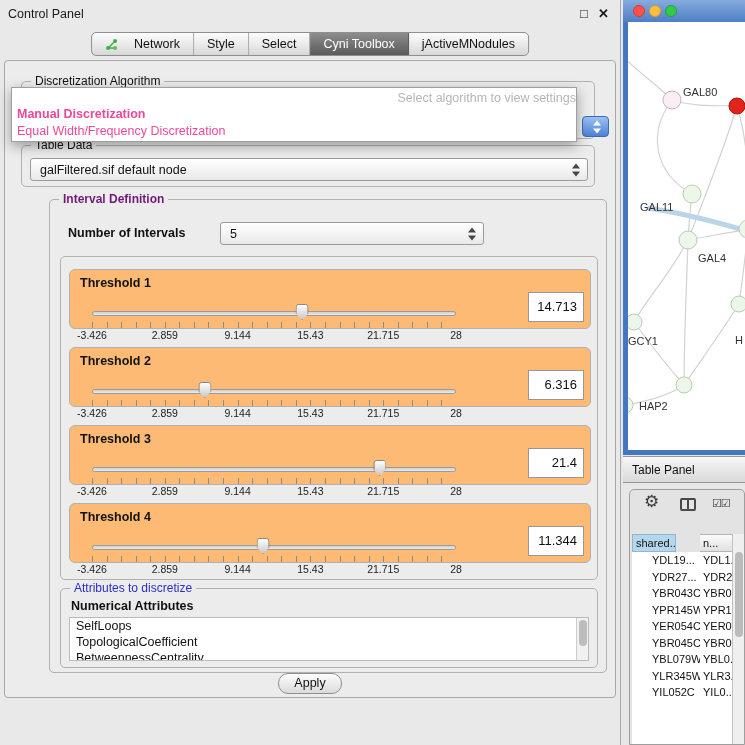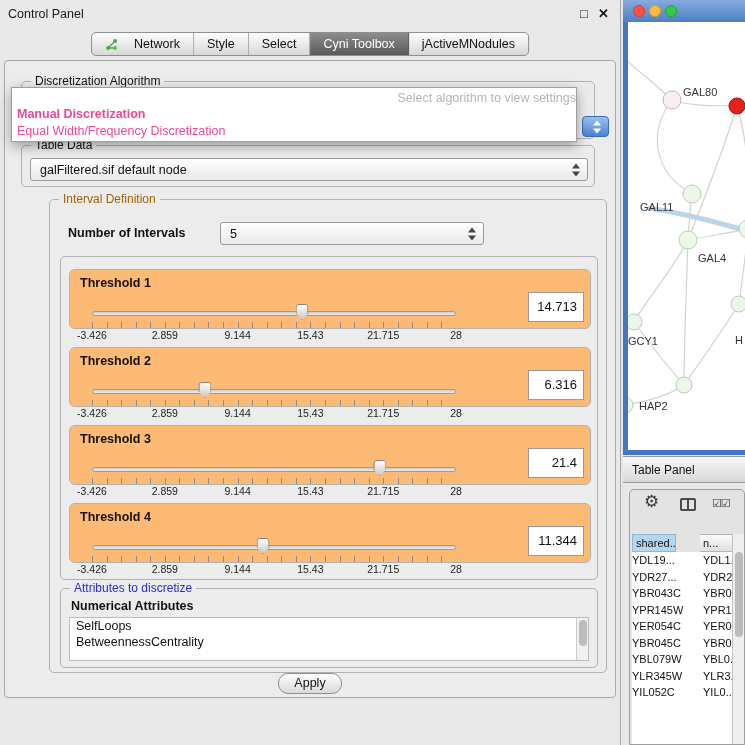--- a/index.html
+++ b/index.html
@@ -19,21 +19,21 @@
   .seg .sg:last-child{border-right:none;}
   .seg .sg.sel{background:linear-gradient(#8d8d8d,#5a5a5a);color:#fff;border-right-color:#555;}
   .topseg{top:32px;left:310px;transform:translateX(-50%);}
   .botseg{top:705px;left:310px;transform:translateX(-50%);}
 
   
   .main-panel{position:absolute;left:4px;top:60px;width:612px;height:638px;border:1px solid #a8a8a8;border-radius:4px;background:#ececec;}
 
   .group{position:absolute;border:1px solid #b1b1b1;border-radius:5px;}
   .gtitle{position:absolute;top:-8px;left:9px;background:#ececec;padding:0 4px;font-size:12px;color:#111;white-space:nowrap;}
-  .gtitle.green{color:#a16207;}
+  .gtitle.green{color:#701a75;font-weight:bold;}
   .gtitle.blue{color:#2b2bcf;}
 
   .alg-group{left:16px;top:20px;width:574px;height:58px;}
   .bluecap{position:absolute;left:560px;top:34px;width:27px;height:21px;border-radius:4px;background:linear-gradient(#9cc1f0,#4c83d6);border:1px solid #3a6cb4;z-index:40;}
   .bluecap .spin:before{border-bottom-color:#fff;}
   .bluecap .spin:after{border-top-color:#fff;}
 
   .popup{position:absolute;left:6px;top:26px;width:566px;height:55px;background:#fff;border:1px solid #9f9f9f;box-shadow:0 4px 12px rgba(0,0,0,.35);z-index:50;}
   .popup .ph{position:absolute;top:3px;left:0;right:0;text-align:right;color:#b5b5b5;font-size:12.5px;}
   .popup .opt{position:absolute;left:5px;font-size:12.5px;color:#ec4899;}
@@ -94,21 +94,21 @@
   .tw-gear{position:absolute;left:14px;top:1px;font-size:17px;color:#3a3a3a;cursor:default;}
   .col-icon{position:absolute;left:50px;top:8px;width:16px;height:13px;border:2px solid #4a4a4a;border-radius:2px;}
   .col-icon:after{content:"";position:absolute;left:5px;top:0;bottom:0;width:2px;background:#4a4a4a;}
   .tw-checks{position:absolute;left:82px;top:7px;font-size:11px;color:#333;letter-spacing:-1px;cursor:default;}
   .tw-header{position:absolute;left:2px;top:44px;height:18px;right:12px;}
   .th0{position:absolute;left:0;width:44px;height:18px;background:#b5d7ee;border:1px solid #93b6cf;font-size:11px;line-height:16px;padding-left:3px;color:#111;overflow:hidden;}
   .th1{position:absolute;left:68px;width:34px;height:18px;background:linear-gradient(#fbfbfb,#e0e0e0);border:1px solid #b5b5b5;border-left:none;font-size:11px;line-height:16px;padding-left:3px;color:#111;overflow:hidden;}
   .tw-rows{position:absolute;left:2px;top:62px;right:12px;bottom:0;background:#fff;overflow:hidden;}
   .trow{height:16.5px;line-height:16.5px;font-size:11px;color:#111;white-space:nowrap;}
   .tc{display:inline-block;overflow:hidden;vertical-align:top;}
-  .tc0{width:68px;padding-left:0;}
+  .tc0{width:68px;padding-left:20px;}
   .tc1{width:34px;padding-left:3px;}
   .tw-scroll{position:absolute;right:0;top:44px;bottom:0;width:12px;background:#efefef;border-left:1px solid #c2c2c2;}
   .tw-thumb{position:absolute;left:1.5px;top:18px;width:8px;height:85px;background:#bbb;border-radius:4px;}
 </style>
 </head>
 <body>
 
 <div id="app">
 
   <div class="cp">
@@ -239,20 +239,21 @@
         </div>
 
         <div class="group attr-group">
           <span class="gtitle blue">Attributes to discretize</span>
           <span class="attr-list-label">Numerical Attributes</span>
           <div class="attr-list">
             <div class="attr-scroll">
                 <div class="attr-thumb"></div>
               </div>
           <div class="attr-item">SelfLoops</div>
+              <div class="attr-item">TopologicalCoefficient</div>
               <div class="attr-item">BetweennessCentrality</div>
             </div>
         </div>
       </div>
 
       <div class="apply">Apply</div>
     </div>
 
   </div>
 

